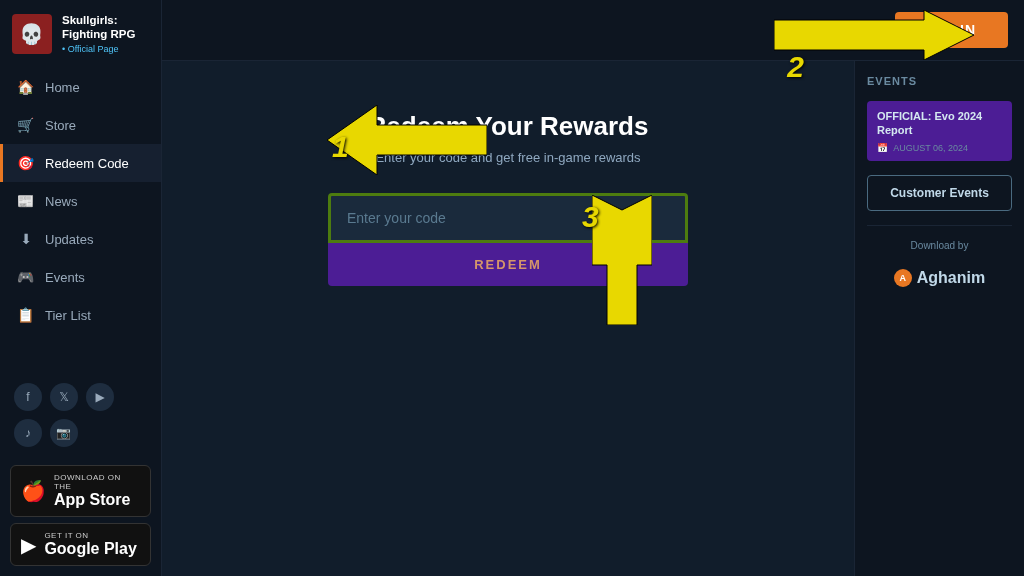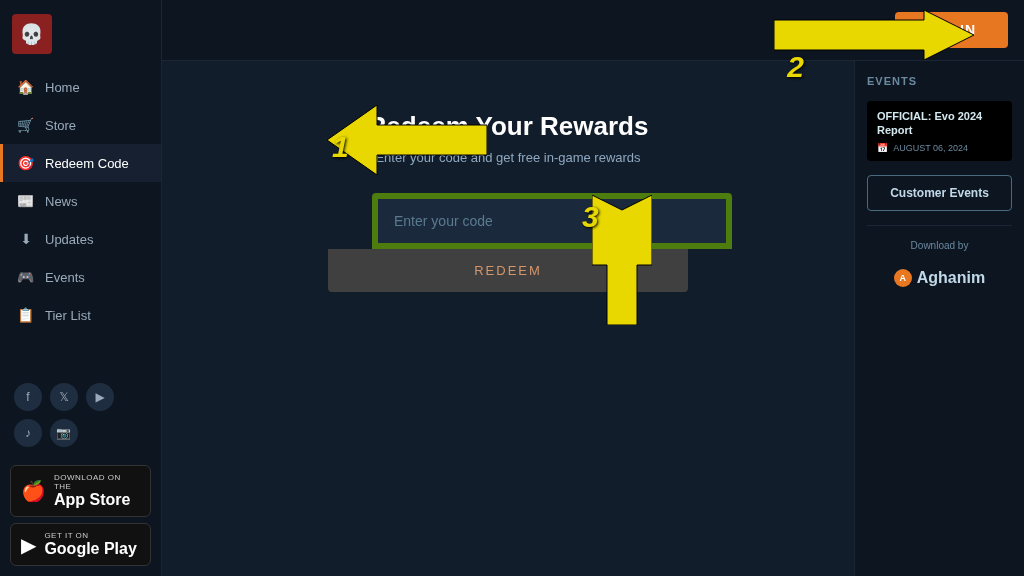--- a/index.html
+++ b/index.html
@@ -224,41 +224,40 @@
 
     .redeem-form {
       display: flex;
       flex-direction: column;
       gap: 0;
       width: 360px;
     }
 
     .code-input {
       background: #1a2a3c;
-      border: 6px solid #4d7c0f;
+      border: 3px solid #4d7c0f;
       border-radius: 4px 4px 0 0;
       padding: 14px 16px;
       font-size: 14px;
       color: #aac;
       outline: none;
       width: 100%;
-      margin-left: 44px;
     }
 
     .code-input::placeholder {
       color: #5a7a90;
     }
 
     .redeem-btn {
-      background: #404040;
+      background: #4c1d95;
       color: #d4956a;
       border: none;
       padding: 14px;
       font-size: 13px;
-      font-weight: 400;
+      font-weight: 700;
       letter-spacing: 2px;
       text-transform: uppercase;
       cursor: pointer;
       border-radius: 0 0 4px 4px;
       width: 100%;
     }
 
     
     .right-sidebar {
       width: 170px;
@@ -272,21 +271,21 @@
 
     .events-label {
       font-size: 11px;
       font-weight: 700;
       color: #6a8aa0;
       letter-spacing: 1px;
       text-transform: uppercase;
     }
 
     .event-card {
-      background: #000000;
+      background: #4c1d95;
       border-radius: 4px;
       padding: 8px 10px;
     }
 
     .event-title {
       font-size: 11px;
       font-weight: 600;
       color: #d4e8f0;
       margin-bottom: 5px;
       line-height: 1.3;
@@ -354,20 +353,24 @@
       color: #c0d8e8;
       font-weight: 600;
     }
   </style>
 </head>
 <body>
 
 <div class="sidebar">
   <div class="sidebar-header">
     <div class="sidebar-avatar">💀</div>
+    <div class="sidebar-game-info">
+      <span class="sidebar-game-title">Skullgirls: Fighting RPG</span>
+      <span class="sidebar-official">• Official Page</span>
+    </div>
   </div>
 
   <nav class="sidebar-nav">
     <div class="nav-item">
       <span class="nav-icon">🏠</span>
       <span>Home</span>
     </div>
     <div class="nav-item">
       <span class="nav-icon">🛒</span>
       <span>Store</span>

